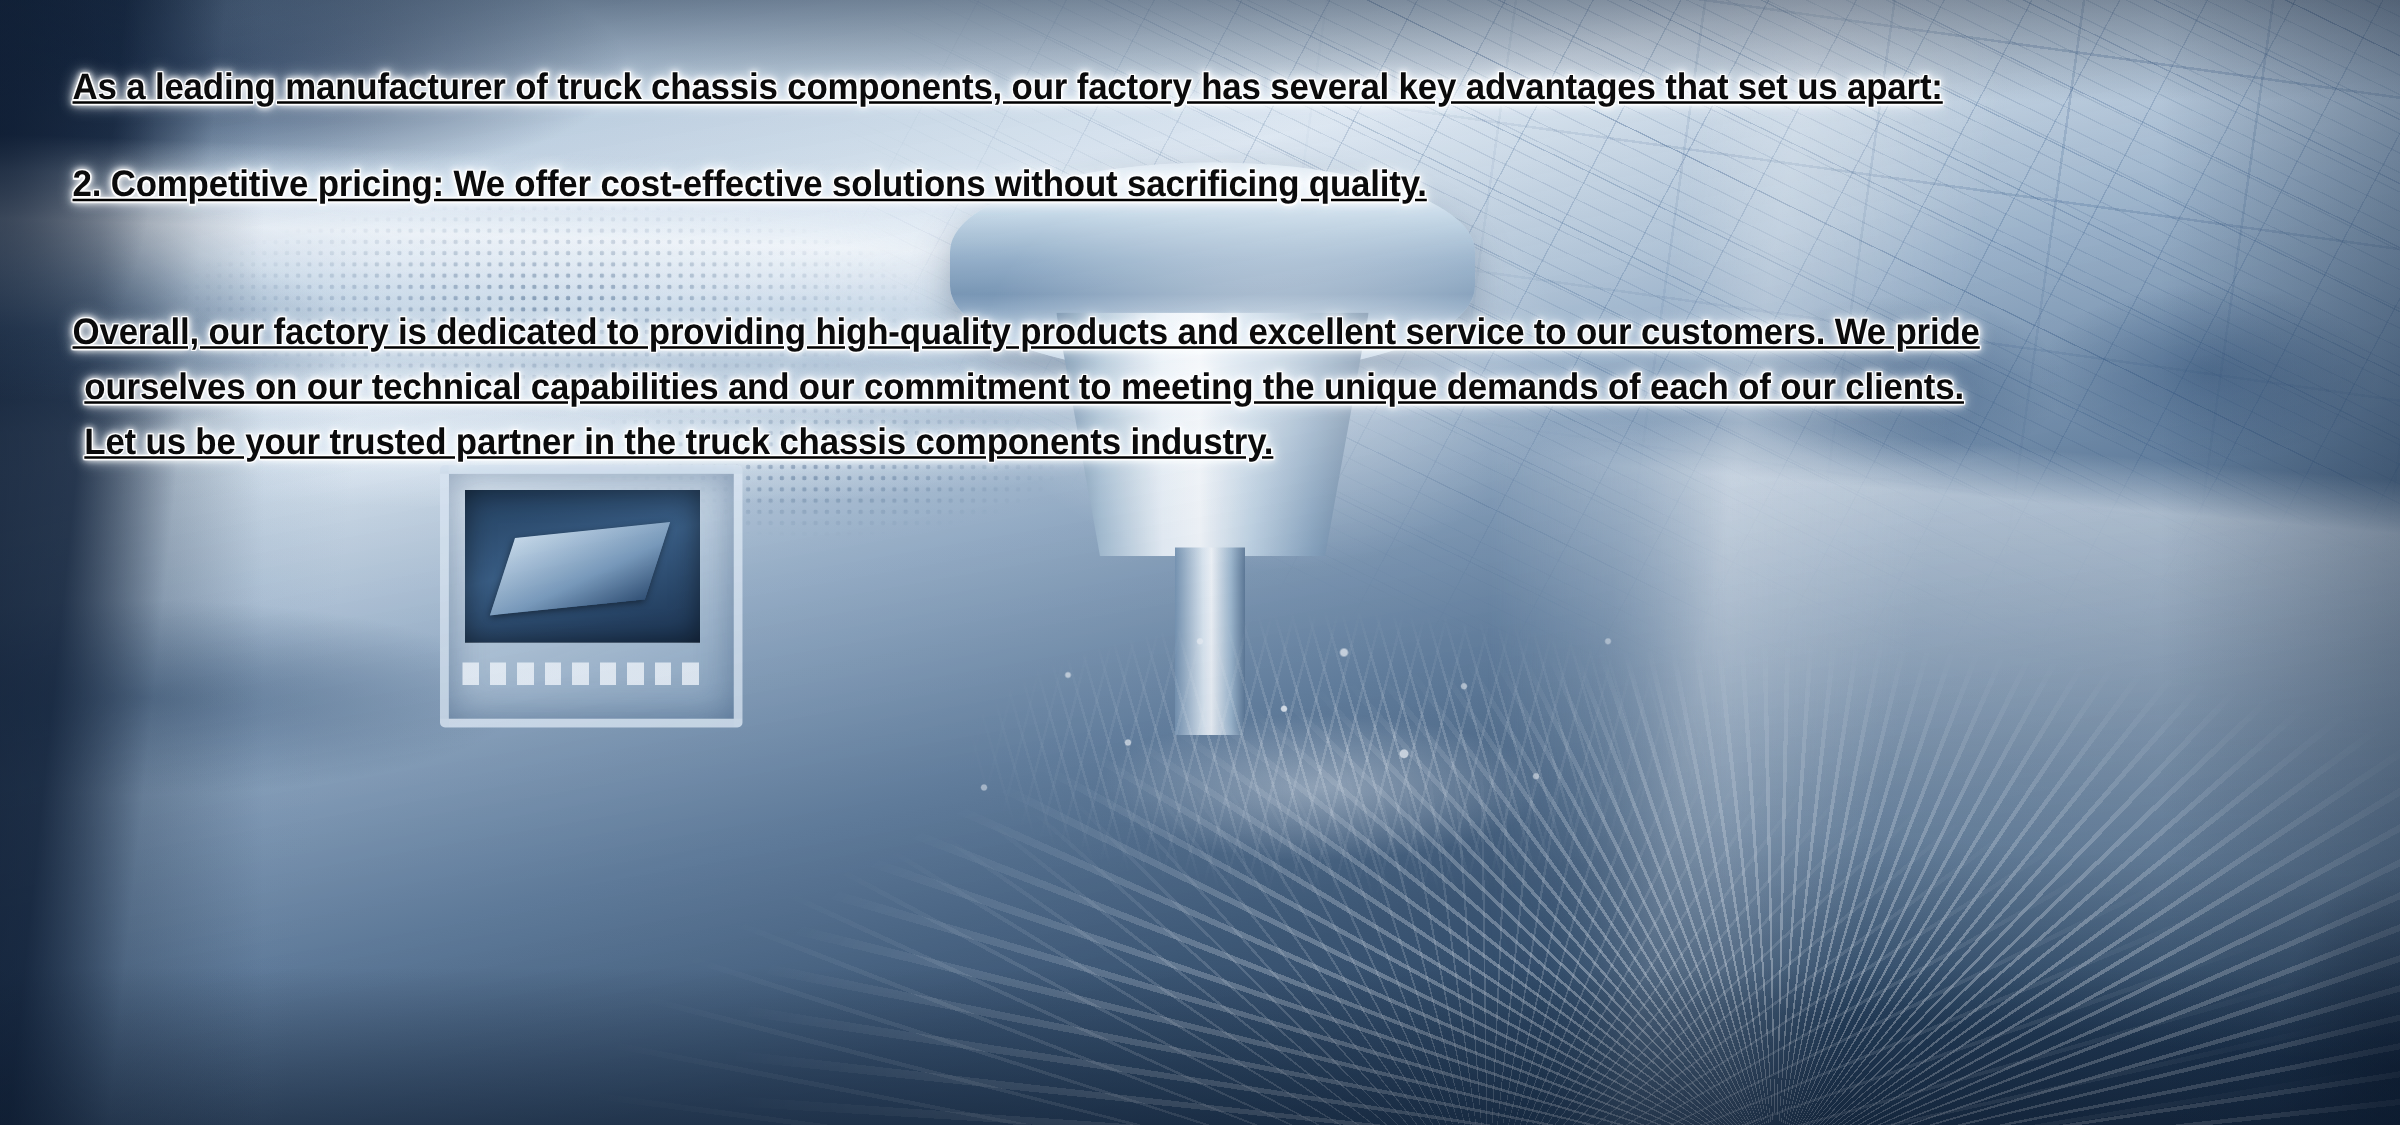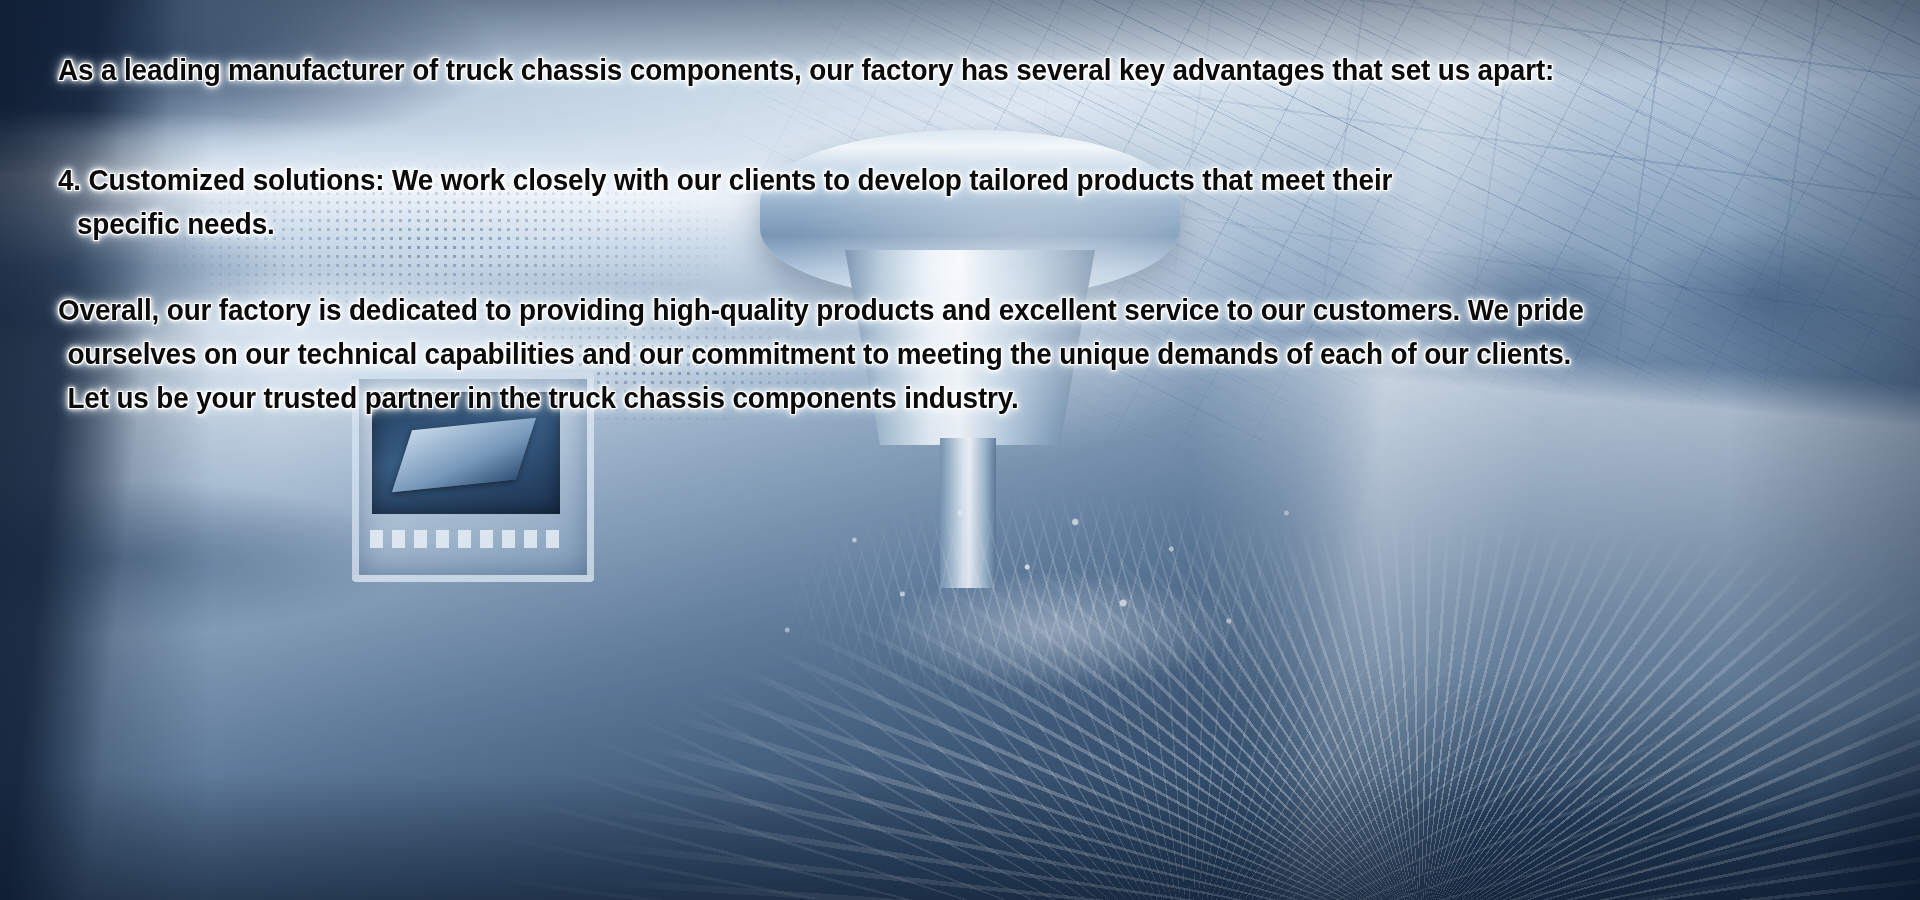--- a/index.html
+++ b/index.html
@@ -225,20 +225,21 @@
       rgba(22,48,84,.34) 100%);
     mix-blend-mode: multiply;
   }
 
   
   #text-overlay {
     position: absolute;
     inset: 0;
     padding: 48px 28px 0 58px;
     box-sizing: border-box;
+    text-decoration: underline;
   }
   .line {
     color: #0b0b0c;
     font-weight: 700;
     font-size: 29.5px;
     line-height: 44px;
     letter-spacing: -0.15px;
     white-space: nowrap;
     transform: scaleX(.945);
     transform-origin: left center;
@@ -289,28 +290,27 @@
   <div class="bg-layer" id="bg-grade"></div>
   <div class="bg-layer" id="bg-vignette"></div>
 
   <div id="text-overlay">
 
     <div class="line">As a leading manufacturer of truck chassis components, our factory has several key advantages that set us apart:</div>
     <div class="gap-intro"></div>
 
     <div class="gap-item"></div>
 
+    <div>
+      <div class="line">2. Competitive pricing: We offer cost-effective solutions without sacrificing quality.</div>
+    </div>
     <div class="gap-item"></div>
 
     <div class="gap-item"></div>
 
-    <div>
-      <div class="line">4. Customized solutions: We work closely with our clients to develop tailored products that meet their</div>
-      <div class="line indent-2">specific needs.</div>
-    </div>
     <div class="gap-item"></div>
 
     <div class="gap-final"></div>
 
     <div>
       <div class="line">Overall, our factory is dedicated to providing high-quality products and excellent service to our customers. We pride</div>
       <div class="line indent-3">ourselves on our technical capabilities and our commitment to meeting the unique demands of each of our clients.</div>
       <div class="line indent-3">Let us be your trusted partner in the truck chassis components industry.</div>
     </div>
 

